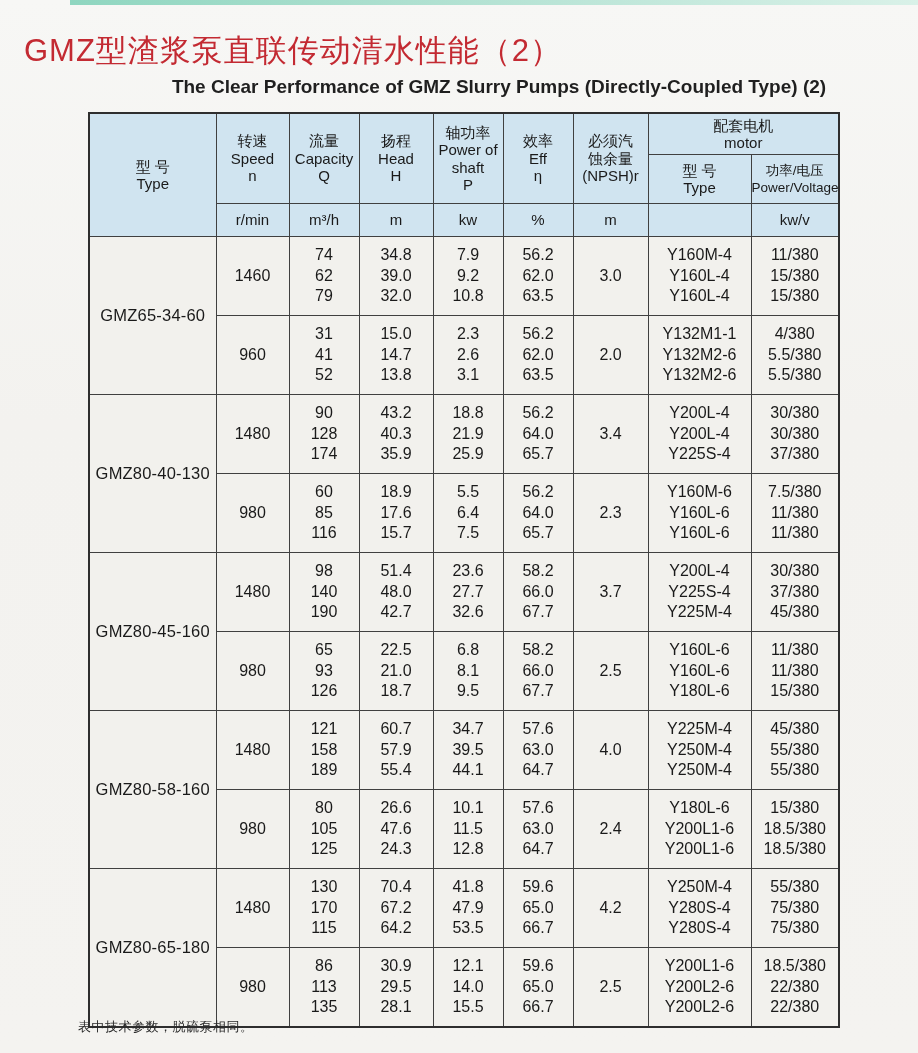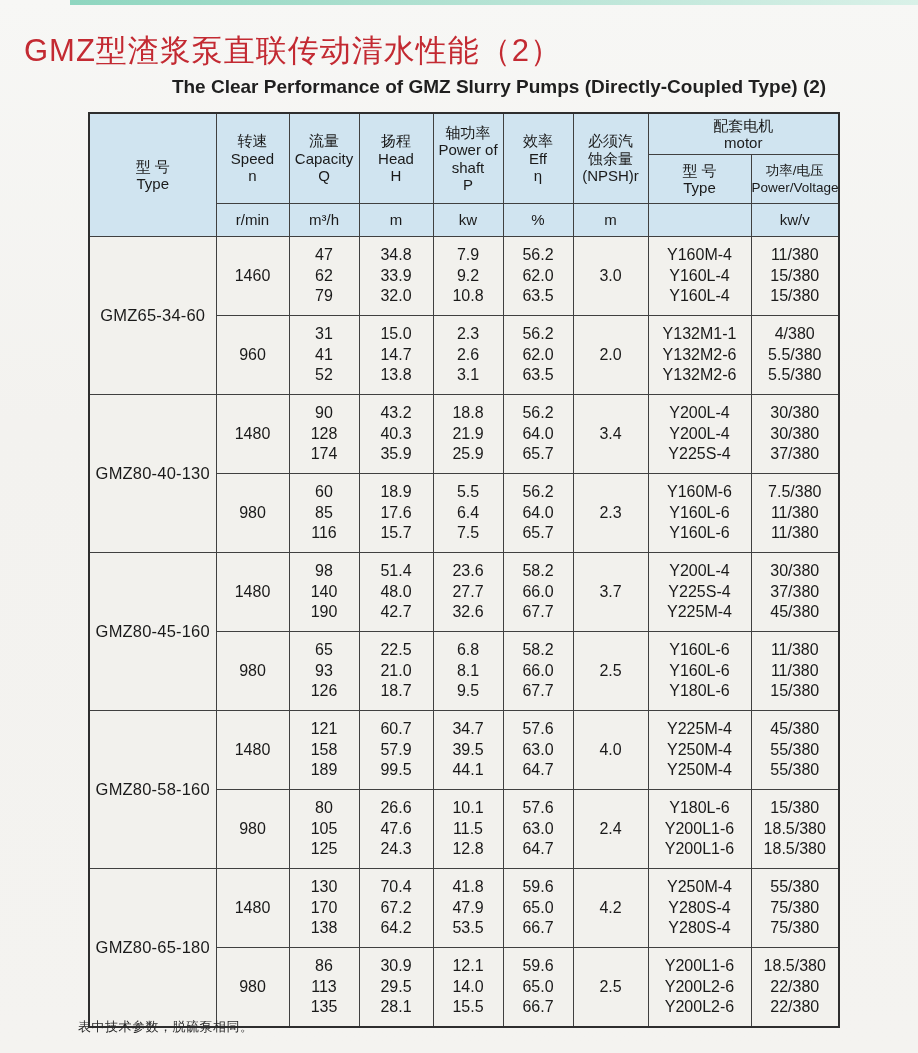--- a/index.html
+++ b/index.html
@@ -143,27 +143,27 @@
           <th>m</th>
           <th></th>
           <th>kw/v</th>
         </tr>
       </thead>
       <tbody>
           <tr>
             <td rowspan="2" class="model-cell">GMZ65-34-60</td>
             <td>1460</td>
             <td>
-              <div class="stack-line">47</div>
+              <div class="stack-line">74</div>
               <div class="stack-line">62</div>
               <div class="stack-line">79</div>
             </td>
             <td>
               <div class="stack-line">34.8</div>
-              <div class="stack-line">33.9</div>
+              <div class="stack-line">39.0</div>
               <div class="stack-line">32.0</div>
             </td>
             <td>
               <div class="stack-line">7.9</div>
               <div class="stack-line">9.2</div>
               <div class="stack-line">10.8</div>
             </td>
             <td>
               <div class="stack-line">56.2</div>
               <div class="stack-line">62.0</div>
@@ -357,21 +357,21 @@
             <td rowspan="2" class="model-cell">GMZ80-58-160</td>
             <td>1480</td>
             <td>
               <div class="stack-line">121</div>
               <div class="stack-line">158</div>
               <div class="stack-line">189</div>
             </td>
             <td>
               <div class="stack-line">60.7</div>
               <div class="stack-line">57.9</div>
-              <div class="stack-line">99.5</div>
+              <div class="stack-line">55.4</div>
             </td>
             <td>
               <div class="stack-line">34.7</div>
               <div class="stack-line">39.5</div>
               <div class="stack-line">44.1</div>
             </td>
             <td>
               <div class="stack-line">57.6</div>
               <div class="stack-line">63.0</div>
               <div class="stack-line">64.7</div>
@@ -421,21 +421,21 @@
               <div class="stack-line">18.5/380</div>
               <div class="stack-line">18.5/380</div>
             </td>
           </tr>
           <tr>
             <td rowspan="2" class="model-cell">GMZ80-65-180</td>
             <td>1480</td>
             <td>
               <div class="stack-line">130</div>
               <div class="stack-line">170</div>
-              <div class="stack-line">138</div>
+              <div class="stack-line">115</div>
             </td>
             <td>
               <div class="stack-line">70.4</div>
               <div class="stack-line">67.2</div>
               <div class="stack-line">64.2</div>
             </td>
             <td>
               <div class="stack-line">41.8</div>
               <div class="stack-line">47.9</div>
               <div class="stack-line">53.5</div>

